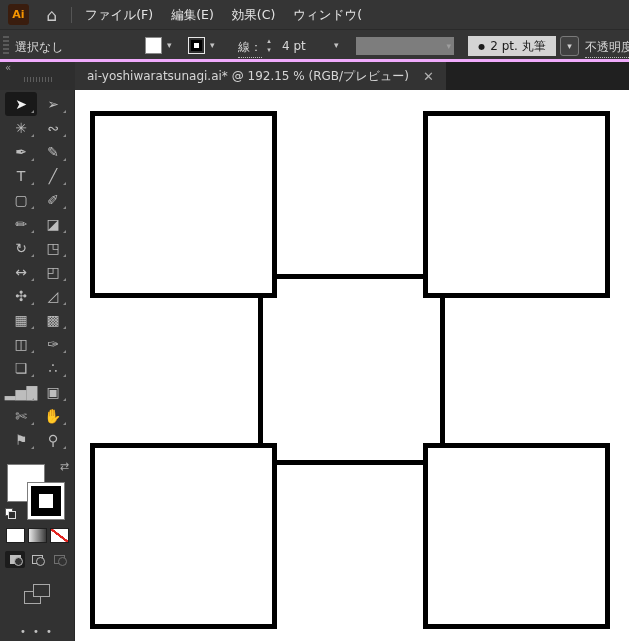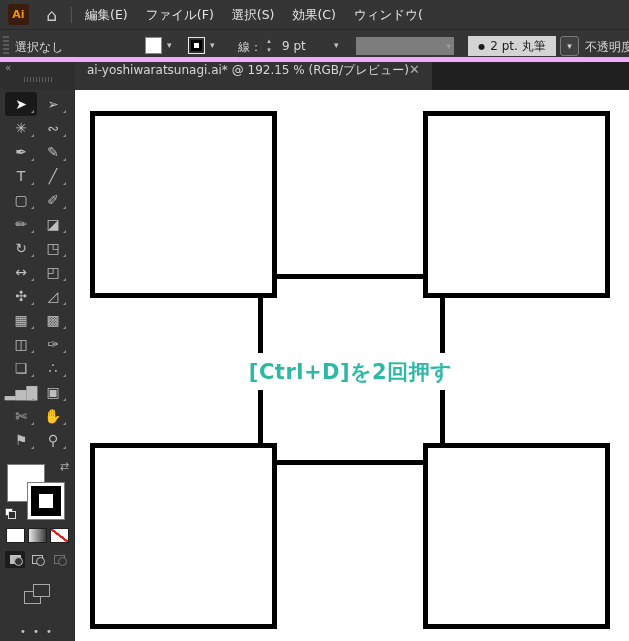--- a/index.html
+++ b/index.html
@@ -8,21 +8,21 @@
 
   
   .menubar { height:30px; background:#353535; display:flex; align-items:center; flex:0 0 auto; border-bottom:1px solid #2a2a2a; }
   .ai-logo { width:21px; height:21px; margin-left:8px; background:#3a1d0e; border-radius:3px; color:#f79500; font-weight:bold; font-size:11px; display:flex; align-items:center; justify-content:center; cursor:default; }
   .home-ic { width:30px; text-align:center; color:#c9c9c9; font-size:17px; margin-left:8px; }
   .menu-divider { width:1px; height:16px; background:#555; margin:0 4px 0 4px; }
   .menu-items { display:flex; align-items:center; height:100%; overflow:hidden; white-space:nowrap; }
   .menu-item { color:#e3e3e3; font-size:12.5px; padding:0 9px; line-height:30px; }
 
   
-  .controlbar { height:32px; background:#353535; position:relative; flex:0 0 auto; border-bottom:5px solid #f0abfc; }
+  .controlbar { height:32px; background:#353535; position:relative; flex:0 0 auto; border-bottom:3px solid #f0abfc; }
   .grip-v { position:absolute; left:3px; top:6px; width:6px; height:20px;
             background:repeating-linear-gradient(to bottom,#5a5a5a 0 2px,transparent 2px 4px); }
   .cb-label { position:absolute; top:9px; color:#d8d8d8; font-size:12px; }
   .sel-status { left:15px; }
   .swatch { position:absolute; top:7px; width:17px; height:17px; }
   .fill-swatch { left:145px; background:#ffffff; border:1px solid #8a8a8a; }
   .stroke-swatch { left:188px; background:#2e2e2e; border:1px solid #e8e8e8; display:flex; align-items:center; justify-content:center; }
   .stroke-swatch .ring { width:11px; height:11px; background:#fff; border:3px solid #000; }
   .chev { position:absolute; top:10px; color:#c2c2c2; font-size:9px; }
   .stroke-link { left:238px; border-bottom:1px dotted #bbb; padding-bottom:1px; }
@@ -34,21 +34,21 @@
   .brush-dot { font-size:8px; }
   .brush-chev-btn { position:absolute; left:560px; top:6px; width:19px; height:20px; background:#404040; border:1px solid #7a7a7a; border-radius:3px; color:#d0d0d0; font-size:9px; display:flex; align-items:center; justify-content:center; }
   .opacity-link { left:585px; border-bottom:1px dotted #bbb; padding-bottom:1px; white-space:nowrap; }
 
   
   .tabrow { height:28px; display:flex; flex:0 0 auto; background:#202020; }
   .dock-head { width:75px; background:#2e2e2e; position:relative; flex:0 0 auto; }
   .collapse-ic { position:absolute; left:5px; top:0px; color:#9a9a9a; font-size:10px; }
   .grip-h { position:absolute; left:24px; top:15px; width:28px; height:5px;
             background:repeating-linear-gradient(to right,#5d5d5d 0 1px,transparent 1px 3px); }
-  .doc-tab { background:#333333; color:#d6d6d6; font-size:12px; display:flex; align-items:flex-start; padding:0 12px; gap:0; }
+  .doc-tab { background:#333333; color:#d6d6d6; font-size:12px; display:flex; align-items:center; padding:0 12px; gap:14px; }
   .tab-close { color:#b0b0b0; font-size:13px; }
 
   
   .main { flex:1; display:flex; min-height:0; }
   .toolbar { width:75px; background:#323232; border-right:1px solid #272727; flex:0 0 auto; display:flex; flex-direction:column; align-items:center; padding-top:2px; }
   .tools-grid { display:grid; grid-template-columns:32px 32px; }
   .tool { width:32px; height:24px; display:flex; align-items:center; justify-content:center; color:#bdbdbd; font-size:14px; position:relative; border-radius:3px; }
   .tool.selected { background:#191919; color:#f2f2f2; }
   .tool::after { content:""; position:absolute; right:3px; bottom:3px; border-left:3px solid transparent; border-bottom:3px solid #8a8a8a; }
 
@@ -99,43 +99,42 @@
 </head>
 <body>
 
 <div class="app">
 
   <div class="menubar">
     <div class="ai-logo">Ai</div>
     <div class="home-ic">⌂</div>
     <div class="menu-divider"></div>
     <div class="menu-items" id="menu-items">
+        <div class="menu-item">ファイル(F)</div>
         <div class="menu-item">編集(E)</div>
-        <div class="menu-item">ファイル(F)</div>
-        <div class="menu-item">選択(S)</div>
         <div class="menu-item">効果(C)</div>
         <div class="menu-item">ウィンドウ(</div>
       </div>
   </div>
 
   <div class="controlbar">
     <div class="grip-v"></div>
     <span class="cb-label sel-status">選択なし</span>
     <div class="swatch fill-swatch"></div>
     <span class="chev" style="left:167px">▾</span>
     <div class="swatch stroke-swatch">
         <span class="ring"></span>
       </div>
     <span class="chev" style="left:210px">▾</span>
     <span class="cb-label stroke-link">線：</span>
     <div class="stepper">
       <span>▴</span>
       <span>▾</span>
     </div>
-    <span class="cb-label stroke-val">9 pt</span>
+    <span class="cb-label stroke-val">4 pt</span>
     <span class="chev" style="left:334px">▾</span>
     <div class="profile-dd">
       <span class="dd-ch">▾</span>
     </div>
     <div class="brush-dd">
       <span class="brush-dot">●</span>
       <span>2 pt. 丸筆</span>
     </div>
     <div class="brush-chev-btn">▾</div>
     <span class="cb-label opacity-link">不透明度</span>
@@ -227,17 +226,16 @@
 
     <div class="canvas">
       <div class="sq sq-tl"></div>
       <div class="sq sq-tr"></div>
       <div class="sq sq-bl"></div>
       <div class="sq sq-br"></div>
       <div class="conn conn-top"></div>
       <div class="conn conn-bottom"></div>
       <div class="conn conn-left"></div>
       <div class="conn conn-right"></div>
-      <div class="annotation" id="annotation" style="color: rgb(43, 185, 166);">[Ctrl+D]を2回押す</div>
     </div>
 
   </div>
 </div>
 
 </body></html>

